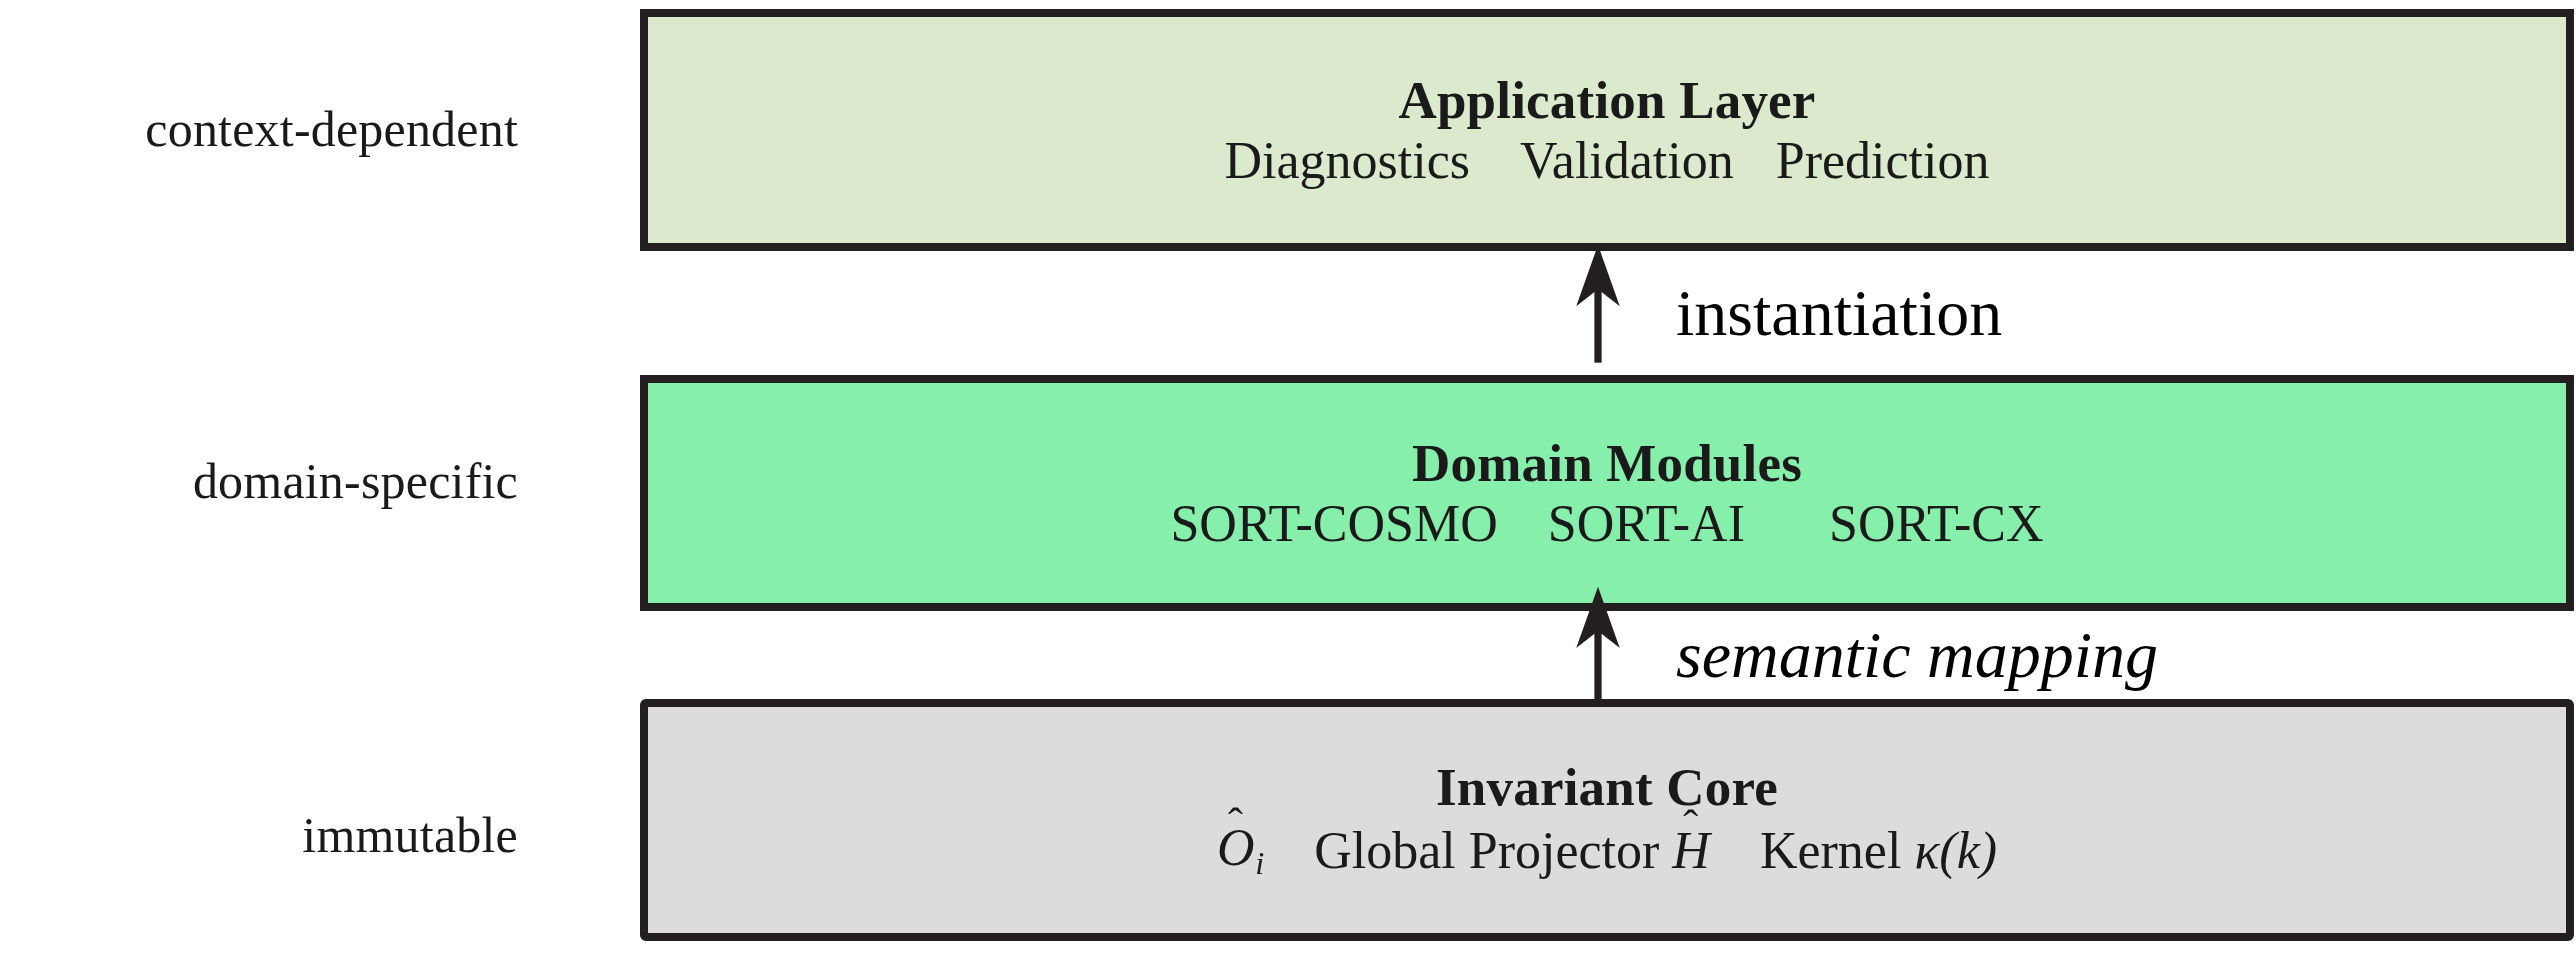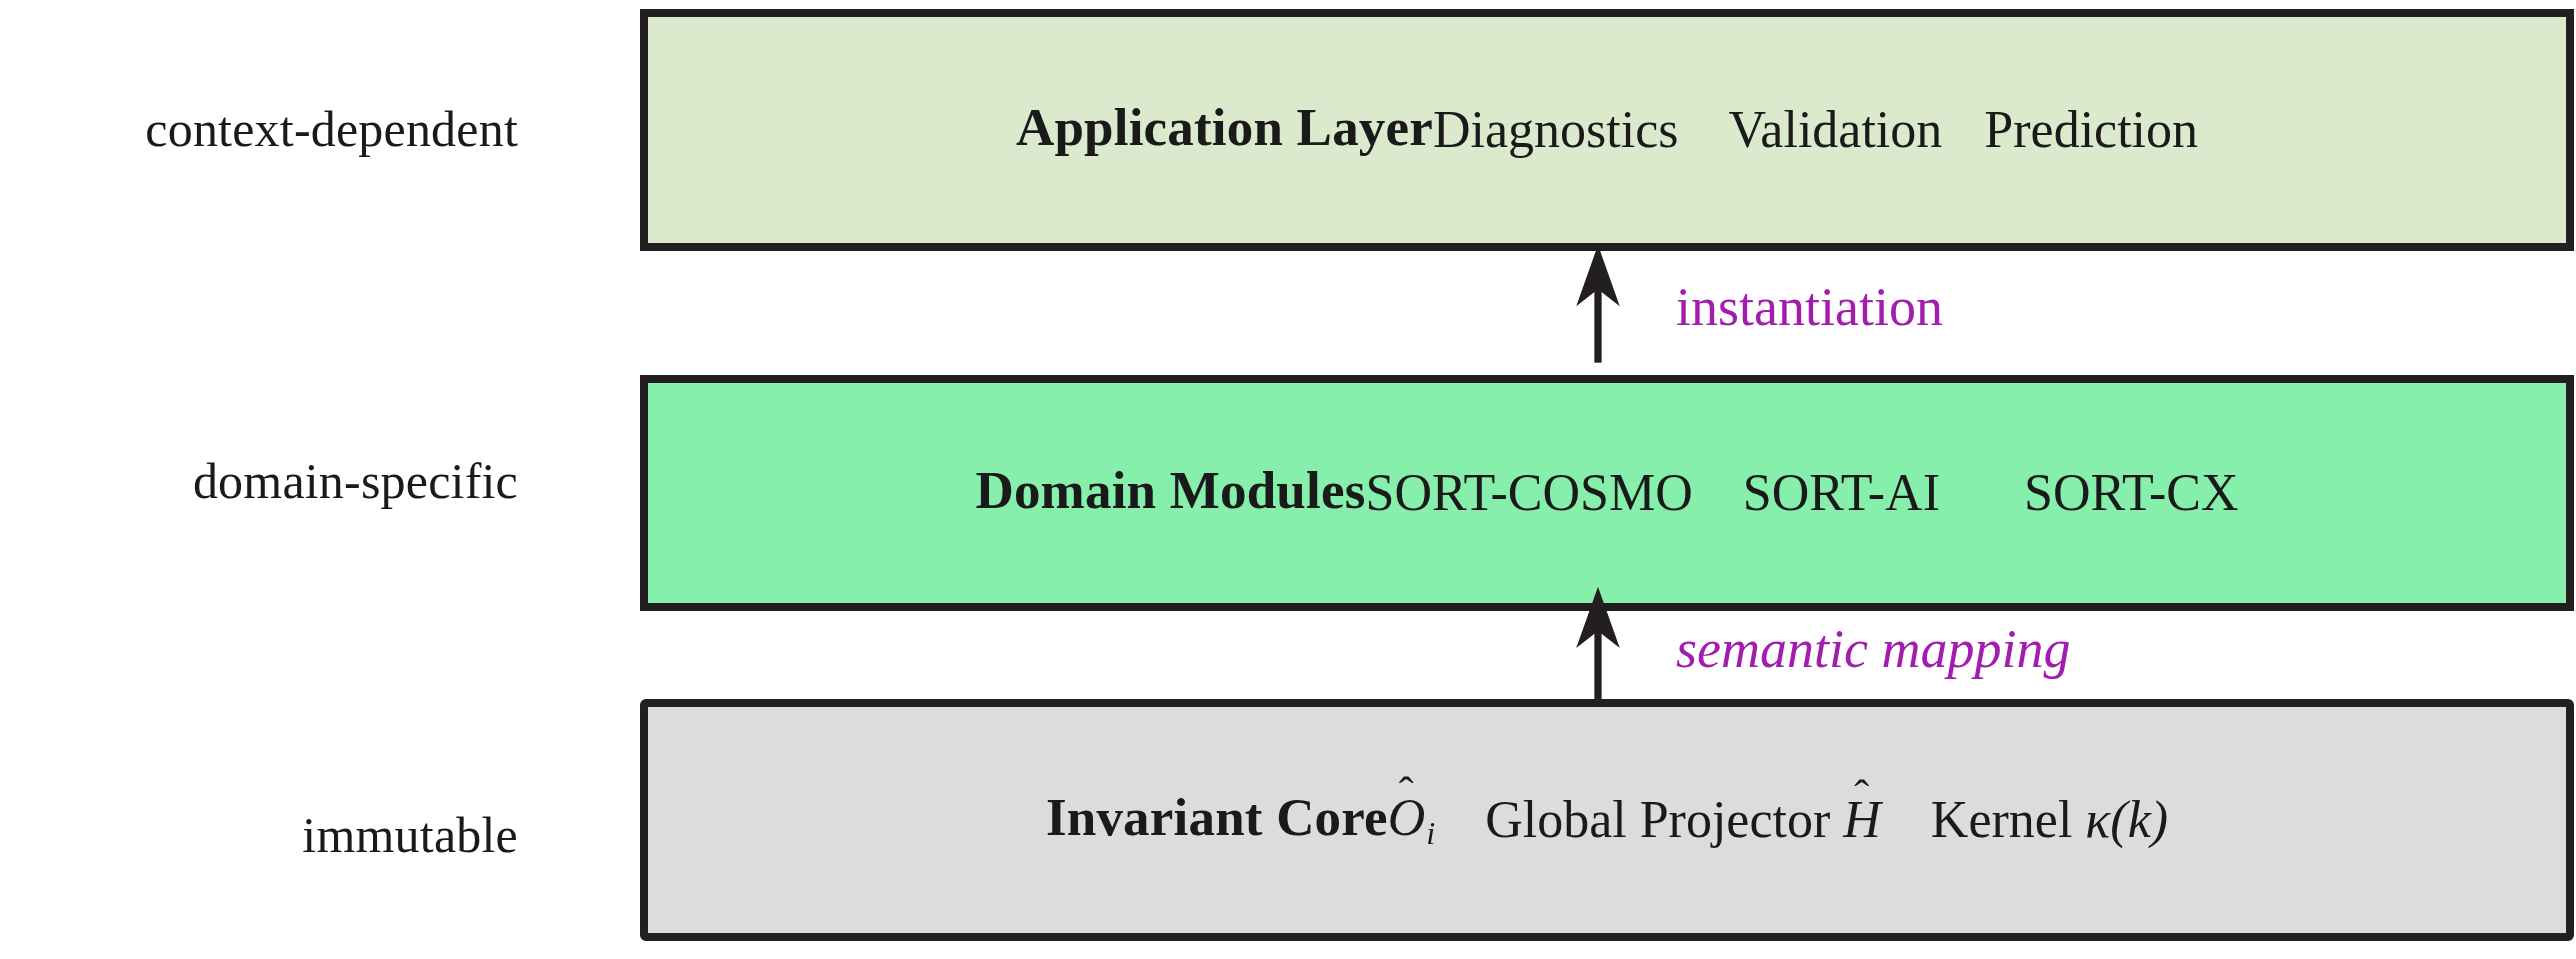--- a/index.html
+++ b/index.html
@@ -36,21 +36,21 @@
   .side-label.l3 { top: 810px; }
 
   
   .layer-box {
     position: absolute;
     left: 640px;
     width: 1918px;          
     border: 8px solid #231f20;
     box-sizing: content-box;
     display: flex;
-    flex-direction: row;
+    flex-direction: column;
     align-items: center;
     justify-content: center;
     color: #1a1a1a;
   }
   .box-app  { top: 9px;  height: 226px; background: #dbe9cd; }
   .box-dom  { top: 375px; height: 220px; background: #86efac; }
   .box-core { top: 699px; height: 226px; background: #dcdcdc; border-radius: 6px; }
 
   .box-title {
     font-weight: bold;
@@ -98,23 +98,23 @@
     position: absolute;
     left: 1573px;
     width: 50px;
   }
   .arrow svg { display: block; }
   .arrow-1 { top: 243px; height: 120px; }
   .arrow-2 { top: 585px; height: 118px; }
 
   .arrow-label {
     position: absolute;
-    font-size: 54px;
+    font-size: 66px;
     line-height: 1;
-    color: #a21caf;
+    color: #000000;
     white-space: nowrap;
   }
   .arrow-label.a1 { left: 1676px; top: 280px; }
   .arrow-label.a2 { left: 1676px; top: 622px; font-style: italic; }
 </style>
 </head>
 <body>
 
 <div id="stage">
 

